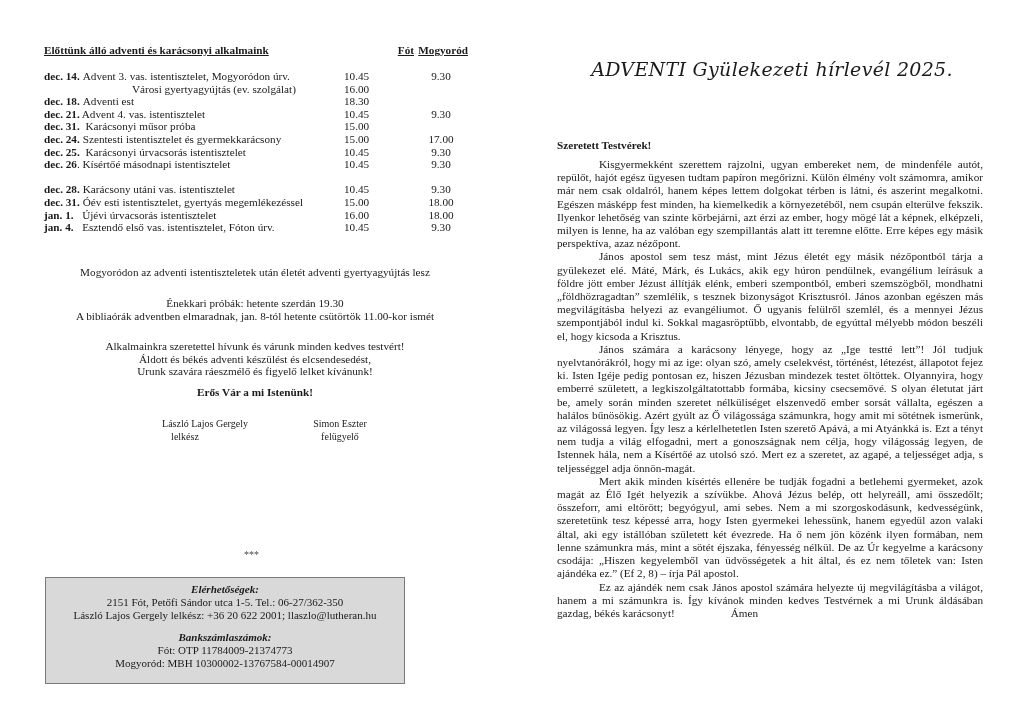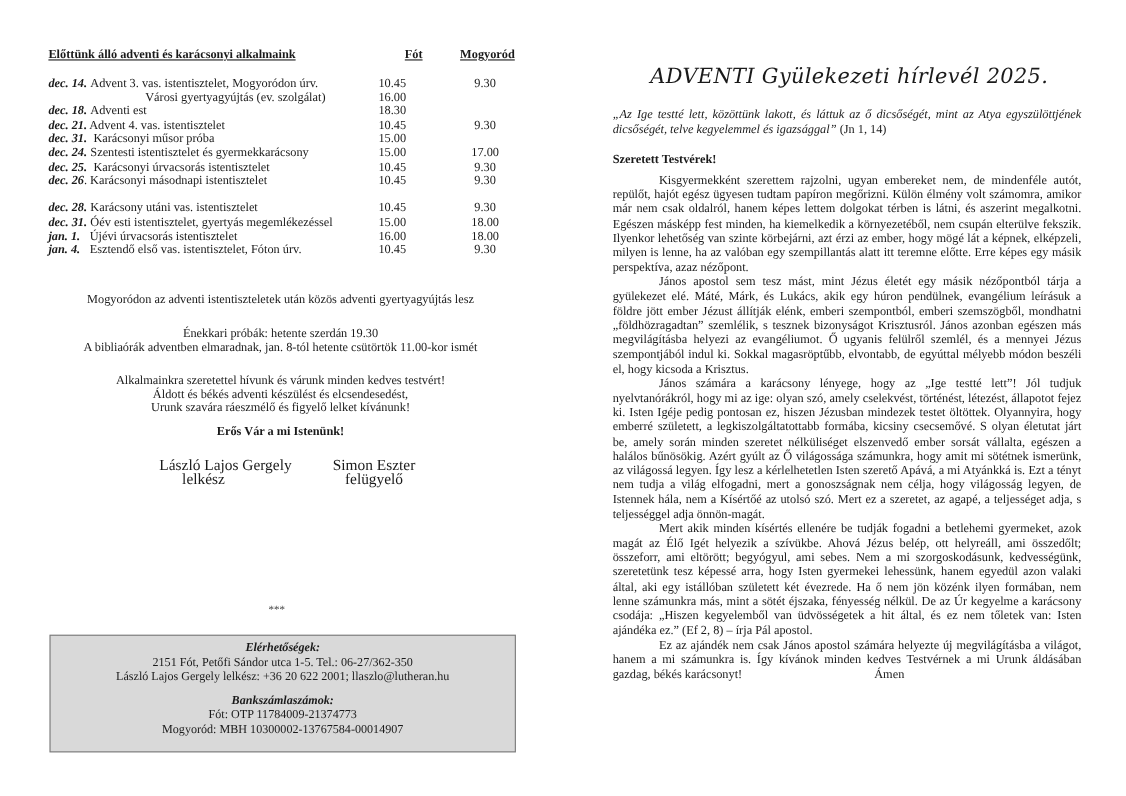--- a/index.html
+++ b/index.html
@@ -8,66 +8,66 @@
       font-family: "Liberation Serif", "DejaVu Serif", serif; color: #1a1a1a;
     }
     .page { position: absolute; top: 0; height: 724px; }
     .left { left: 0; width: 512px; }
     .right { left: 512px; width: 512px; }
 
     
     .sched { position: absolute; left: 44px; top: 44px; width: 424px; font-size: 11.2px; line-height: 12.6px; }
     .sched-head { display: flex; font-weight: bold; text-decoration: underline; height: 14px; }
     .sched-head .c1 { width: 300px; }
-    .sched-head .c2 { width: 60px; text-align: left; padding-left: 0; }
+    .sched-head .c2 { width: 60px; text-align: right; padding-left: 0; }
     .sched-head .c3 { width: 64px; text-align: right; }
     .rows { margin-top: 12px; }
     .row { display: flex; height: 12.6px; white-space: nowrap; }
     .row .c1 { width: 300px; overflow: visible; }
-    .row .c1 .date { font-weight: bold; font-style: italic; }
+    .row .c1 .date { font-weight: bold; }
     .row .c2 { width: 70px; }
     .row .c3 { width: 54px; text-align: center; }
     .row.indent .c1 { padding-left: 88px; box-sizing: border-box; }
     .gap { height: 12.6px; }
 
     .notes { position: absolute; left: 30px; width: 450px; text-align: center; font-size: 11.2px; line-height: 12.6px; }
     .notes p { margin: 0; }
     .n1 { top: 266px; }
     .n2 { top: 297px; }
     .n3 { top: 340px; }
     .motto { top: 386px; font-weight: bold; }
 
-    .sig { position: absolute; top: 418px; font-size: 14px; line-height: 12.6px; text-align: center; }
+    .sig { position: absolute; top: 418px; font-size: 10px; line-height: 12.6px; text-align: center; }
     .sig1 { left: 130px; width: 150px; }
     .sig2 { left: 295px; width: 90px; }
 
     .stars { position: absolute; top: 549px; left: 244px; font-size: 10px; color: #444; }
 
     .contact {
-      position: absolute; left: 45px; top: 577px; width: 424px; height: 107px;
+      position: absolute; left: 45px; top: 577px; width: 360px; height: 107px;
       background: #d9d9d9; border: 1.5px solid #7a7a7a; box-sizing: border-box;
       text-align: center; font-size: 11px; line-height: 12.8px; padding-top: 5px;
     }
     .contact .h { font-weight: bold; font-style: italic; }
     .contact .sp { height: 10px; }
 
     
     .title {
       position: absolute; left: 40px; top: 58px; width: 440px; text-align: center;
       font-family: "DejaVu Serif", serif; font-style: italic; font-size: 19px; letter-spacing: 0.3px;
     }
     .quote { position: absolute; left: 45px; top: 98px; width: 426px; font-size: 11.2px; line-height: 13.5px; text-align: justify; }
     .quote i { font-style: italic; }
     .greet { position: absolute; left: 45px; top: 139px; font-size: 11.2px; font-weight: bold; }
     .body {
       position: absolute; left: 45px; top: 158px; width: 426px; font-size: 11.2px; line-height: 13.2px;
       text-align: justify;
     }
     .body p { margin: 0; text-indent: 42px; }
-    .body .amen { display: inline-block; margin-left: 120px; text-indent: 0; }
+    .body .amen { display: inline-block; margin-left: 56px; text-indent: 0; }
   </style>
 </head>
 <body>
 
 <div class="page left">
   <div class="sched">
     <div class="sched-head">
       <span class="c1">Előttünk álló adventi és karácsonyi alkalmaink</span>
       <span class="c2" style="padding-left:24px;box-sizing:border-box;width:70px;">Fót</span>
       <span class="c3" style="width:54px;">Mogyoród</span>
@@ -102,21 +102,21 @@
           <span class="c1"><span class="date" style="margin-right: 3px;">dec. 24.</span><span style="white-space:pre">Szentesti istentisztelet és gyermekkarácsony</span></span>
           <span class="c2">15.00</span>
           <span class="c3">17.00</span>
         </div>
         <div class="row">
           <span class="c1"><span class="date" style="margin-right: 3px; margin-top: 16px;">dec. 25.</span><span style="white-space:pre"> Karácsonyi úrvacsorás istentisztelet</span></span>
           <span class="c2">10.45</span>
           <span class="c3">9.30</span>
         </div>
         <div class="row">
-          <span class="c1"><span class="date">dec. 26</span><span style="white-space:pre">. Karácsonyi másodnapi istentisztelet</span></span>
+          <span class="c1"><span class="date">dec. 26</span><span style="white-space:pre">. Kísértőé másodnapi istentisztelet</span></span>
           <span class="c2">10.45</span>
           <span class="c3">9.30</span>
         </div>
         <div class="gap"></div>
         <div class="row">
           <span class="c1"><span class="date" style="margin-right: 3px;">dec. 28.</span><span style="white-space:pre">Karácsony utáni vas. istentisztelet</span></span>
           <span class="c2">10.45</span>
           <span class="c3">9.30</span>
         </div>
         <div class="row">
@@ -131,21 +131,21 @@
         </div>
         <div class="row">
           <span class="c1"><span class="date" style="margin-right: 3px;">jan. 4.</span><span style="white-space:pre">  Esztendő első vas. istentisztelet, Fóton úrv.</span></span>
           <span class="c2">10.45</span>
           <span class="c3">9.30</span>
         </div>
       </div>
   </div>
 
   <div class="notes n1">
-    <p>Mogyoródon az adventi istentiszteletek után közös adventi gyertyagyújtás lesz</p>
+    <p>Mogyoródon az adventi istentiszteletek után életét adventi gyertyagyújtás lesz</p>
   </div>
   <div class="notes n2">
     <p>Énekkari próbák: hetente szerdán 19.30</p>
     <p>A bibliaórák adventben elmaradnak, jan. 8-tól hetente csütörtök 11.00-kor ismét</p>
   </div>
   <div class="notes n3">
     <p>Alkalmainkra szeretettel hívunk és várunk minden kedves testvért!</p>
     <p>Áldott és békés adventi készülést és elcsendesedést,</p>
     <p>Urunk szavára ráeszmélő és figyelő lelket kívánunk!</p>
   </div>
@@ -170,23 +170,20 @@
     <div>László Lajos Gergely lelkész: +36 20 622 2001; llaszlo@lutheran.hu</div>
     <div class="sp"></div>
     <div class="h">Bankszámlaszámok:</div>
     <div>Fót: OTP 11784009-21374773</div>
     <div>Mogyoród: MBH 10300002-13767584-00014907</div>
   </div>
 </div>
 
 <div class="page right">
   <div class="title">ADVENTI Gyülekezeti hírlevél 2025.</div>
-  <div class="quote">
-    <i>„Az Ige testté lett, közöttünk lakott, és láttuk az ő dicsőségét, mint az Atya egyszülöttjének dicsőségét, telve kegyelemmel és igazsággal”</i><span> (Jn 1, 14)</span>
-  </div>
   <div class="greet">Szeretett Testvérek!</div>
   <div class="body" id="body">
       <p><span>Kisgyermekként szerettem rajzolni, ugyan embereket nem, de mindenféle autót, repülőt, hajót egész ügyesen tudtam papíron megőrizni. Külön élmény volt számomra, amikor már nem csak oldalról, hanem képes lettem dolgokat térben is látni, és aszerint megalkotni. Egészen másképp fest minden, ha kiemelkedik a környezetéből, nem csupán elterülve fekszik. Ilyenkor lehetőség van szinte körbejárni, azt érzi az ember, hogy mögé lát a képnek, elképzeli, milyen is lenne, ha az valóban egy szempillantás alatt itt teremne előtte. Erre képes egy másik perspektíva, azaz nézőpont.</span></p>
       <p><span>János apostol sem tesz mást, mint Jézus életét egy másik nézőpontból tárja a gyülekezet elé. Máté, Márk, és Lukács, akik egy húron pendülnek, evangélium leírásuk a földre jött ember Jézust állítják elénk, emberi szempontból, emberi szemszögből, mondhatni „földhözragadtan” szemlélik, s tesznek bizonyságot Krisztusról. János azonban egészen más megvilágításba helyezi az evangéliumot. Ő ugyanis felülről szemlél, és a mennyei Jézus szempontjából indul ki. Sokkal magasröptűbb, elvontabb, de egyúttal mélyebb módon beszéli el, hogy kicsoda a Krisztus.</span></p>
       <p><span>János számára a karácsony lényege, hogy az „Ige testté lett”! Jól tudjuk nyelvtanórákról, hogy mi az ige: olyan szó, amely cselekvést, történést, létezést, állapotot fejez ki. Isten Igéje pedig pontosan ez, hiszen Jézusban mindezek testet öltöttek. Olyannyira, hogy emberré született, a legkiszolgáltatottabb formába, kicsiny csecsemővé. S olyan életutat járt be, amely során minden szeretet nélküliséget elszenvedő ember sorsát vállalta, egészen a halálos bűnösökig. Azért gyúlt az Ő világossága számunkra, hogy amit mi sötétnek ismerünk, az világossá legyen. Így lesz a kérlelhetetlen Isten szerető Apává, a mi Atyánkká is. Ezt a tényt nem tudja a világ elfogadni, mert a gonoszságnak nem célja, hogy világosság legyen, de Istennek hála, nem a Kísértőé az utolsó szó. Mert ez a szeretet, az agapé, a teljességet adja, s teljességgel adja önnön-magát.</span></p>
       <p><span>Mert akik minden kísértés ellenére be tudják fogadni a betlehemi gyermeket, azok magát az Élő Igét helyezik a szívükbe. Ahová Jézus belép, ott helyreáll, ami összedőlt; összeforr, ami eltörött; begyógyul, ami sebes. Nem a mi szorgoskodásunk, kedvességünk, szeretetünk tesz képessé arra, hogy Isten gyermekei lehessünk, hanem egyedül azon valaki által, aki egy istállóban született két évezrede. Ha ő nem jön közénk ilyen formában, nem lenne számunkra más, mint a sötét éjszaka, fényesség nélkül. De az Úr kegyelme a karácsony csodája: „Hiszen kegyelemből van üdvösségetek a hit által, és ez nem tőletek van: Isten ajándéka ez.” (Ef 2, 8) – írja Pál apostol.</span></p>
       <p><span>Ez az ajándék nem csak János apostol számára helyezte új megvilágításba a világot, hanem a mi számunkra is. Így kívánok minden kedves Testvérnek a mi Urunk áldásában gazdag, békés karácsonyt!</span><span class="amen">Ámen</span></p>
     </div>
 </div>
 

